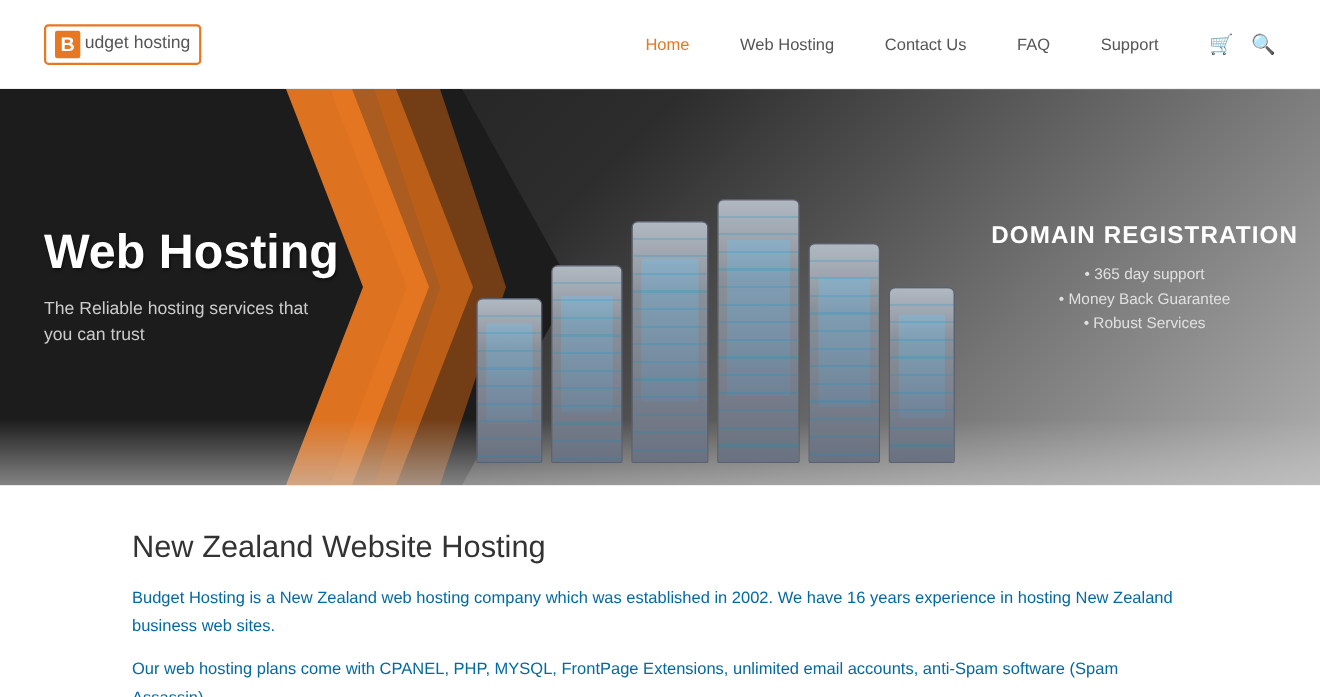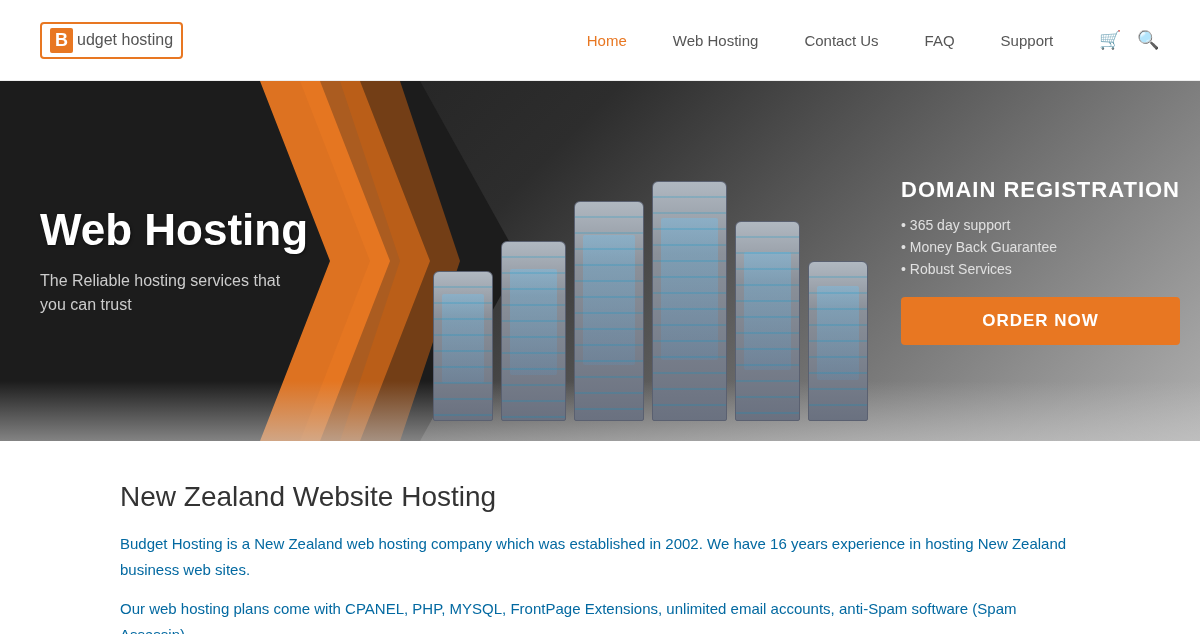--- a/index.html
+++ b/index.html
@@ -169,20 +169,21 @@
       margin-bottom: 14px;
     }
     .domain-features {
       list-style: none;
       margin-bottom: 20px;
     }
     .domain-features li {
       color: #e0e0e0;
       font-size: 14px;
       margin-bottom: 6px;
+      text-align: center;
     }
     .order-btn {
       background: #e87722;
       color: #fff;
       border: none;
       padding: 14px 28px;
       font-size: 17px;
       font-weight: bold;
       letter-spacing: 1px;
       border-radius: 4px;
@@ -276,21 +277,20 @@
 
   <div class="hero-ground"></div>
 
   <div class="hero-right">
     <div class="domain-title">DOMAIN REGISTRATION</div>
     <ul class="domain-features">
       <li>• 365 day support</li>
       <li>• Money Back Guarantee</li>
       <li>• Robust Services</li>
     </ul>
-    <button class="order-btn">ORDER NOW</button>
   </div>
 </section>
 
 <section class="content">
   <h2 class="section-title">New Zealand Website Hosting</h2>
   <p class="section-body">Budget Hosting is a New Zealand web hosting company which was established in 2002. We have 16 years experience in hosting New Zealand business web sites.</p>
   <p class="section-body">Our web hosting plans come with CPANEL, PHP, MYSQL, FrontPage Extensions, unlimited email accounts, anti-Spam software (Spam Assassin),</p>
 </section>
 
 </body></html>

